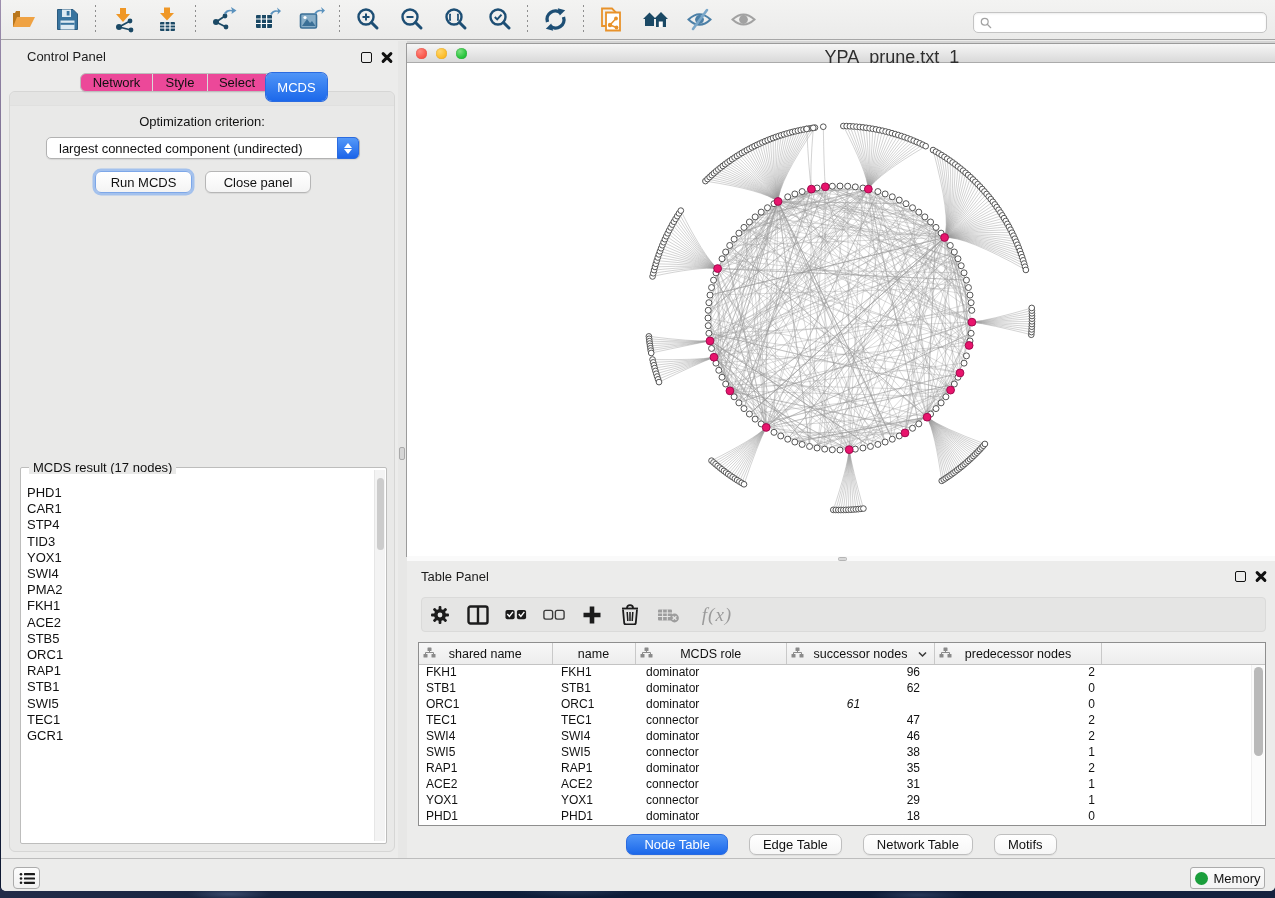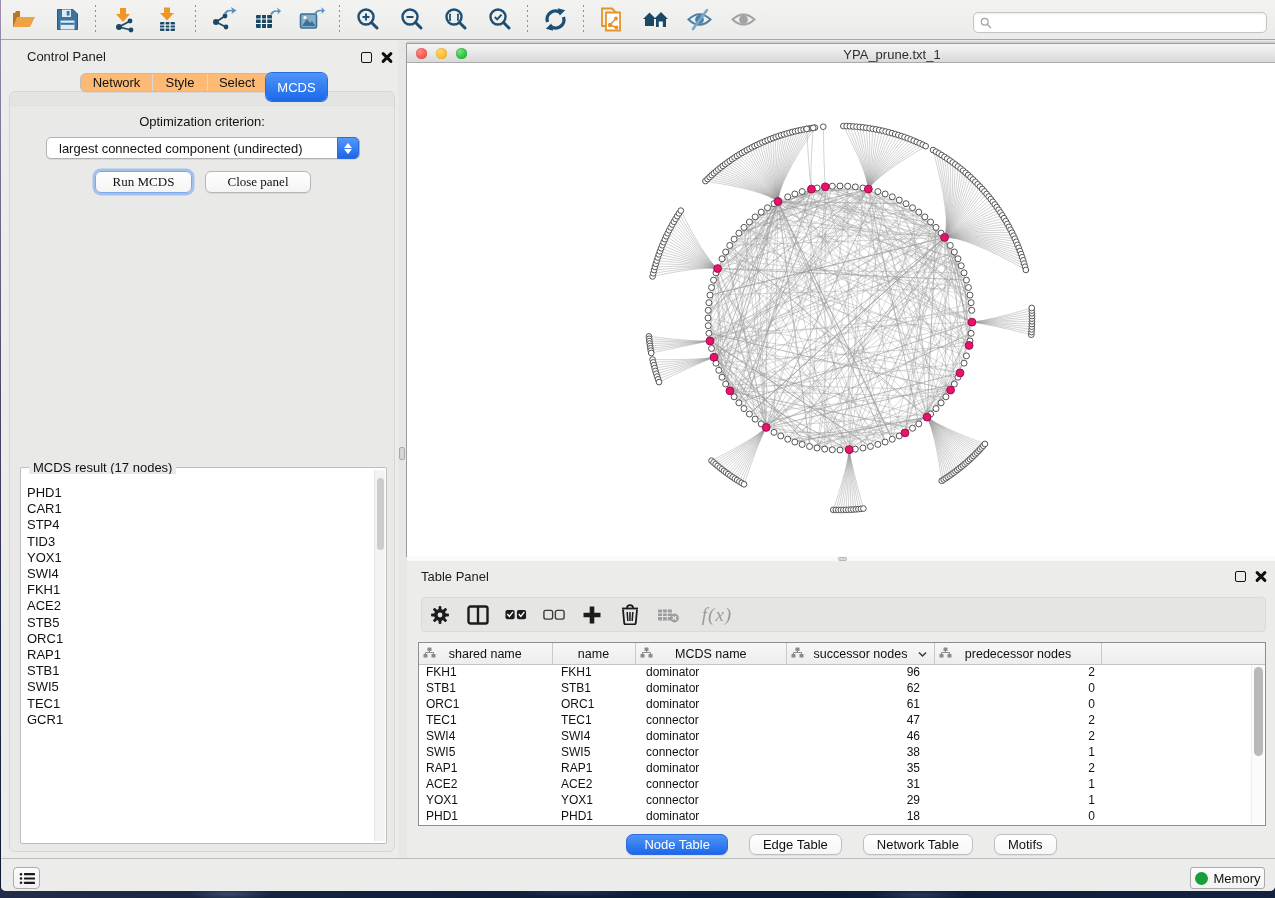--- a/index.html
+++ b/index.html
@@ -39,21 +39,21 @@
   #cpBtns { left:360px; top:10px; }
   .float-ic { width:11px; height:11px; border:1.6px solid #111; border-radius:2px;
               background:transparent; display:inline-block; }
   .close-ic { width:12px; height:12px; display:inline-block; position:relative; }
   .close-ic::before,.close-ic::after { content:""; position:absolute; left:-1px; top:4.5px; width:14px; height:3px;
               background:#111; border-radius:1.5px; }
   .close-ic::before { transform:rotate(45deg); }
   .close-ic::after { transform:rotate(-45deg); }
 
   #cpTabs { position:absolute; left:79px; top:32px; height:19px; display:flex;
-            border:1px solid #bdbdbd; border-radius:6px; background:#fdba74; z-index:3;
+            border:1px solid #bdbdbd; border-radius:6px; background:#ec4899; z-index:3;
             box-shadow:0 1px 1px rgba(0,0,0,.06); }
   .seg { font-size:13px; color:#111; display:flex; align-items:center; justify-content:center;
          border-right:1px solid #d9d9d9; padding:0; }
   .seg:last-child { border-right:none; }
   .seg.sel { background:linear-gradient(180deg,#4f95f7,#1c68ea); color:#fff; border-radius:6px;
              margin:-1px; padding:14px; border-right:none; box-shadow:0 0 0 1px #2a6be0; }
 
   #cpContent { position:absolute; left:8px; top:50px; width:386px; height:761px;
                background:#e9e9e8; border:1px solid #d6d6d5; border-radius:6px; }
   #cpContent .topband { position:absolute; left:0; top:0; width:100%; height:14px;
@@ -66,21 +66,21 @@
   #comboStepper { position:absolute; right:0px; top:-1px; width:22px; height:22px;
            background:linear-gradient(180deg,#5599f8,#1b64e9); border-radius:0 5px 5px 0;
            display:flex; flex-direction:column; align-items:center; justify-content:center; gap:1px;
            border:1px solid #2a6be0; }
   .chev { width:0; height:0; border-left:4px solid transparent; border-right:4px solid transparent; }
   .chev.up { border-bottom:5px solid #fff; }
   .chev.down { border-top:5px solid #fff; }
   .pushbtn { position:absolute; height:22px; background:linear-gradient(180deg,#ffffff,#f4f4f4);
              border:1px solid #b6b6b6; border-radius:6px; font-size:13px; color:#111;
              display:flex; align-items:center; justify-content:center;
-             box-shadow:0 1px 1px rgba(0,0,0,.07);font-family:Liberation Serif, serif; }
+             box-shadow:0 1px 1px rgba(0,0,0,.07); }
   #runBtn { left:85px; top:79px; width:97px;
             border:1px solid #7da7e8; box-shadow:0 0 0 2.5px rgba(106,160,240,.55); }
   #closeBtn { left:195px; top:79px; width:106px; }
 
   #groupBox { position:absolute; left:10px; top:375px; width:367px; height:377px;
               border:1px solid #bdbdbc; border-radius:2px; background:#fff;
               box-shadow:inset 0 0 0 1px rgba(255,255,255,.6); }
   #groupLabel { position:absolute; left:8px; top:-8px; background:#e9e9e8; padding:0 4px;
                 font-size:13px; color:#111; }
   #mcdsList { position:absolute; left:1px; top:6px; right:13px; bottom:2px; background:#fff;
@@ -98,21 +98,21 @@
   #netFrame { position:absolute; left:-1px; top:2px; width:971px; height:514px;
               border:1px solid #9b9b9b; background:#fff; }
   #netTitlebar { position:absolute; left:0; top:0; width:100%; height:19px;
                  background:linear-gradient(180deg,#f6f6f6,#d9d9d9);
                  border-bottom:1px solid #ababab; box-sizing:border-box; }
   .tl { position:absolute; top:3.5px; width:11px; height:11px; border-radius:50%; }
   #tlRed   { left:9px;  background:radial-gradient(circle at 35% 30%, #ff8a80, #f95a4e 60%, #ee4b40); box-shadow:inset 0 0 1px #c94039; }
   #tlYel   { left:29px; background:radial-gradient(circle at 35% 30%, #ffd76e, #fcbe2d 60%, #f3ad19); box-shadow:inset 0 0 1px #c98f1c; }
   #tlGrn   { left:49px; background:radial-gradient(circle at 35% 30%, #7be080, #2ac53e 60%, #1fb132); box-shadow:inset 0 0 1px #1d8a2a; }
   #netTitle { position:absolute; left:485px; top:2.5px; transform:translateX(-50%);
-              font-size:13px; color:#2e2e2e; }
+              font-size:18px; color:#2e2e2e; }
   #netCanvas { position:absolute; left:0; top:19px; width:869px; height:493px; background:#fff; overflow:hidden; }
 
   #hsplit { position:absolute; left:0; top:515px; width:869px; height:5px; background:#fafafa; }
   #hsplit .handle { position:absolute; left:431px; top:1px; width:9px; height:4px;
                     background:#d8d8d8; border:1px solid #b5b5b5; border-radius:1.5px; }
 
   
   #tablePanel { position:absolute; left:0; top:520px; width:869px; height:297px; background:#ececeb; }
   #tpTitle { left:14px; top:8px; }
   #tpBtns { left:828px; top:9px; }
@@ -330,20 +330,21 @@
       <div class="pushbtn" id="closeBtn">Close panel</div>
       <div id="groupBox">
         <div id="groupLabel">MCDS result (17 nodes)</div>
         <div id="mcdsList">
               <div>PHD1</div>
               <div>CAR1</div>
               <div>STP4</div>
               <div>TID3</div>
               <div>YOX1</div>
               <div>SWI4</div>
+              <div>PMA2</div>
               <div>FKH1</div>
               <div>ACE2</div>
               <div>STB5</div>
               <div>ORC1</div>
               <div>RAP1</div>
               <div>STB1</div>
               <div>SWI5</div>
               <div>TEC1</div>
               <div>GCR1</div>
             </div>
@@ -1419,21 +1420,21 @@
               </div>
               <div class="th" style="width: 151.5px;">
                 <svg class="sorticon" width="13" height="11" viewBox="0 0 13 11">
                   <g fill="#8a8a8a">
                     <rect x="4.5" y="0.5" width="4" height="3.4" rx="0.5"></rect>
                     <rect x="0.5" y="7" width="4" height="3.4" rx="0.5"></rect>
                     <rect x="8.5" y="7" width="4" height="3.4" rx="0.5"></rect>
                   </g>
                   <path d="M6.5 4 V5.5 M2.5 7 V5.5 H10.5 V7" stroke="#8a8a8a" stroke-width="1" fill="none"></path>
                 </svg>
-                <span>MCDS name</span>
+                <span>MCDS role</span>
               </div>
               <div class="th" style="width: 148px;">
                 <svg class="sorticon" width="13" height="11" viewBox="0 0 13 11">
                   <g fill="#8a8a8a">
                     <rect x="4.5" y="0.5" width="4" height="3.4" rx="0.5"></rect>
                     <rect x="0.5" y="7" width="4" height="3.4" rx="0.5"></rect>
                     <rect x="8.5" y="7" width="4" height="3.4" rx="0.5"></rect>
                   </g>
                   <path d="M6.5 4 V5.5 M2.5 7 V5.5 H10.5 V7" stroke="#8a8a8a" stroke-width="1" fill="none"></path>
                 </svg>
@@ -1467,21 +1468,21 @@
                 <div class="td" style="width: 133.5px; padding-left: 7px; text-align: left;">STB1</div>
                 <div class="td" style="width: 83px; padding-left: 8.5px; text-align: left;">STB1</div>
                 <div class="td" style="width: 151.5px; padding-left: 10.5px; text-align: left;">dominator</div>
                 <div class="td" style="width: 148px; padding-right: 15px; text-align: right;">62</div>
                 <div class="td" style="width: 167px; padding-right: 7px; text-align: right;">0</div>
               </div>
               <div class="tr">
                 <div class="td" style="width: 133.5px; padding-left: 7px; text-align: left;">ORC1</div>
                 <div class="td" style="width: 83px; padding-left: 8.5px; text-align: left;">ORC1</div>
                 <div class="td" style="width: 151.5px; padding-left: 10.5px; text-align: left;">dominator</div>
-                <div class="td" style="width: 148px; padding-right: 15px; text-align: right;">61</div>
+                <div class="td" style="width: 148px; padding-right: 15px; text-align: center; font-style: italic;">61</div>
                 <div class="td" style="width: 167px; padding-right: 7px; text-align: right;">0</div>
               </div>
               <div class="tr">
                 <div class="td" style="width: 133.5px; padding-left: 7px; text-align: left;">TEC1</div>
                 <div class="td" style="width: 83px; padding-left: 8.5px; text-align: left;">TEC1</div>
                 <div class="td" style="width: 151.5px; padding-left: 10.5px; text-align: left;">connector</div>
                 <div class="td" style="width: 148px; padding-right: 15px; text-align: right;">47</div>
                 <div class="td" style="width: 167px; padding-right: 7px; text-align: right;">2</div>
               </div>
               <div class="tr">

